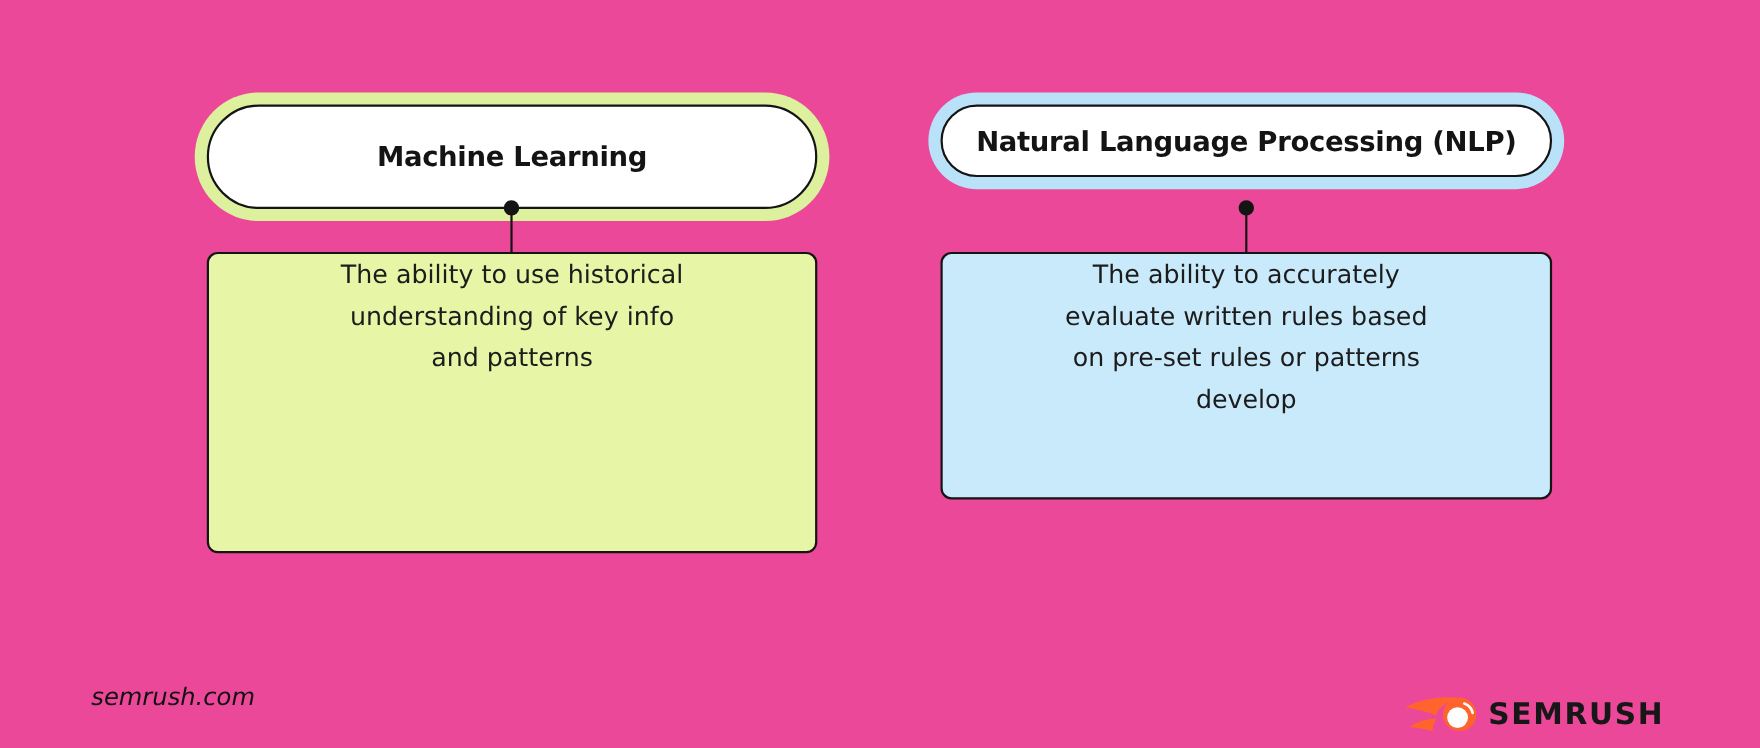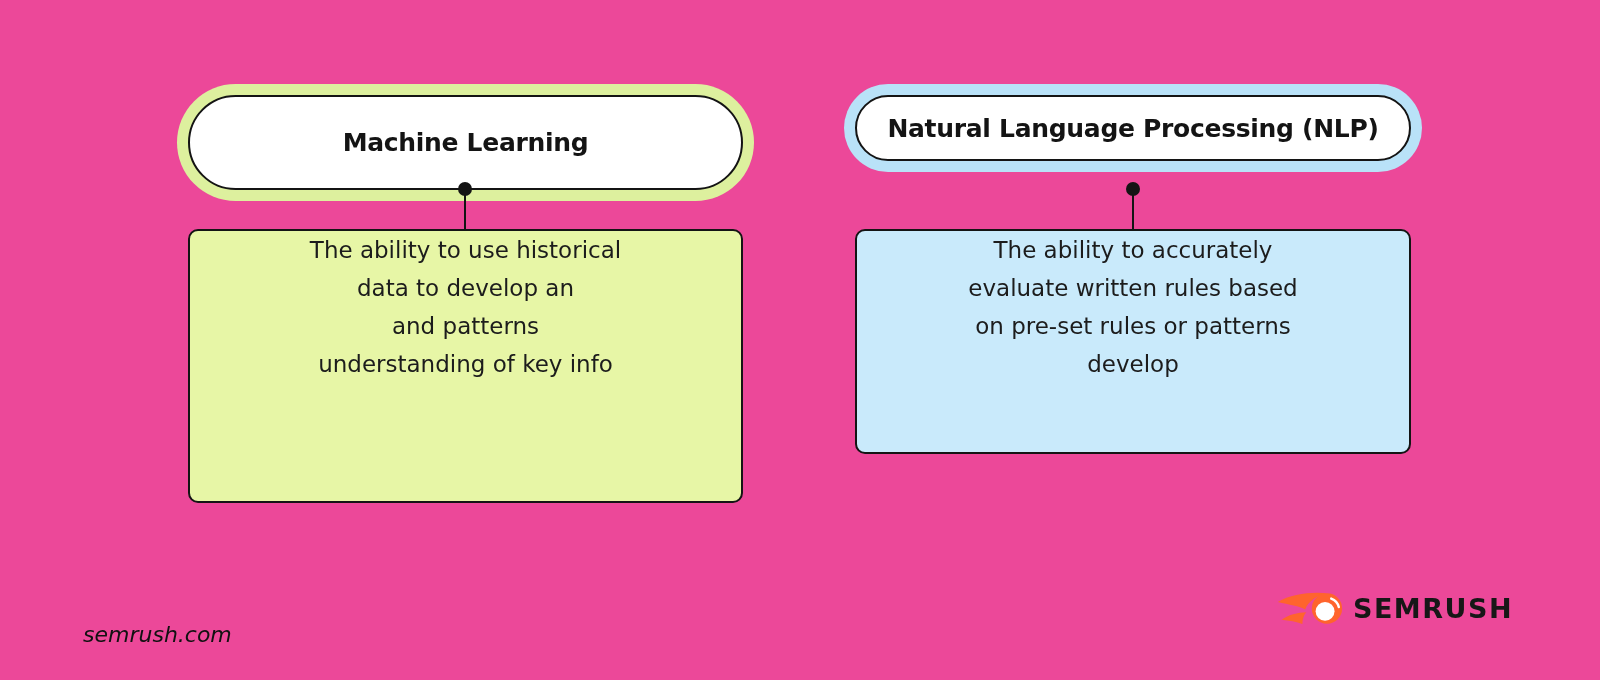--- a/index.html
+++ b/index.html
@@ -75,21 +75,21 @@
     position: absolute;
     left: 83px;
     top: 622px;
     font-size: 22px;
     color: #111111;
     font-style: italic;
   }
   .brand {
     position: absolute;
     right: 87px;
-    top: 592px;
+    top: 633px;
     display: flex;
     align-items: center;
     gap: 9px;
   }
   .brand-icon { display: block; }
   .brand-name {
     font-size: 27px;
     font-weight: bold;
     letter-spacing: 1.5px;
     color: #171717;
@@ -105,23 +105,22 @@
     <div class="pill">
       <span class="pill-title">Machine Learning</span>
     </div>
   </div>
 
   <div class="connector-line" style="left:464px; top:189px; height:42px;"></div>
   <div class="connector-dot" style="left:458px; top:182px;"></div>
 
   <div class="def-box" style="left: 188px; top: 229px; width: 555px; height: 274px; background-color: rgb(231, 246, 166);">
     <div class="def-line">The ability to use historical</div>
-    <div class="def-line">data to develop an</div>
+    <div class="def-line">understanding of key info</div>
     <div class="def-line">and patterns</div>
-    <div class="def-line">understanding of key info</div>
   </div>
 
   <div class="pill-glow" style="left: 844px; top: 84px; width: 578px; height: 88px; background-color: rgb(185, 226, 248);">
     <div class="pill">
       <span class="pill-title">Natural Language Processing (NLP)</span>
     </div>
   </div>
 
   <div class="connector-line" style="left:1132px; top:189px; height:42px;"></div>
   <div class="connector-dot" style="left:1126px; top:182px;"></div>

